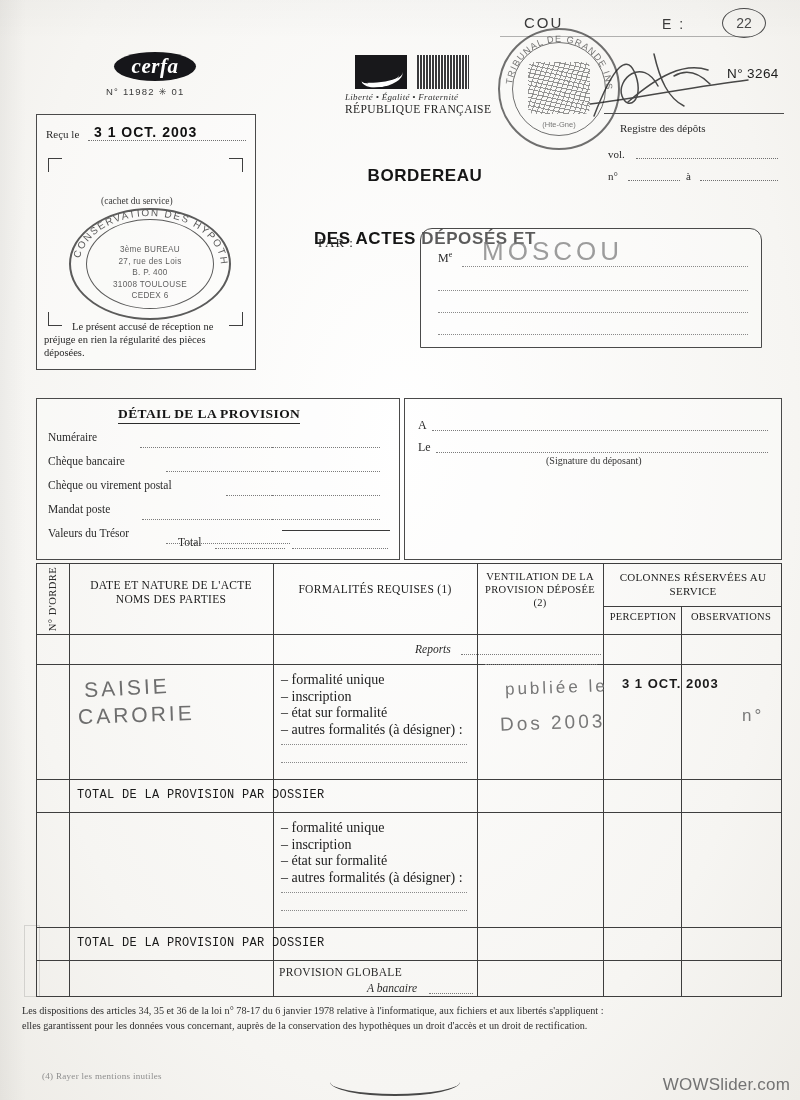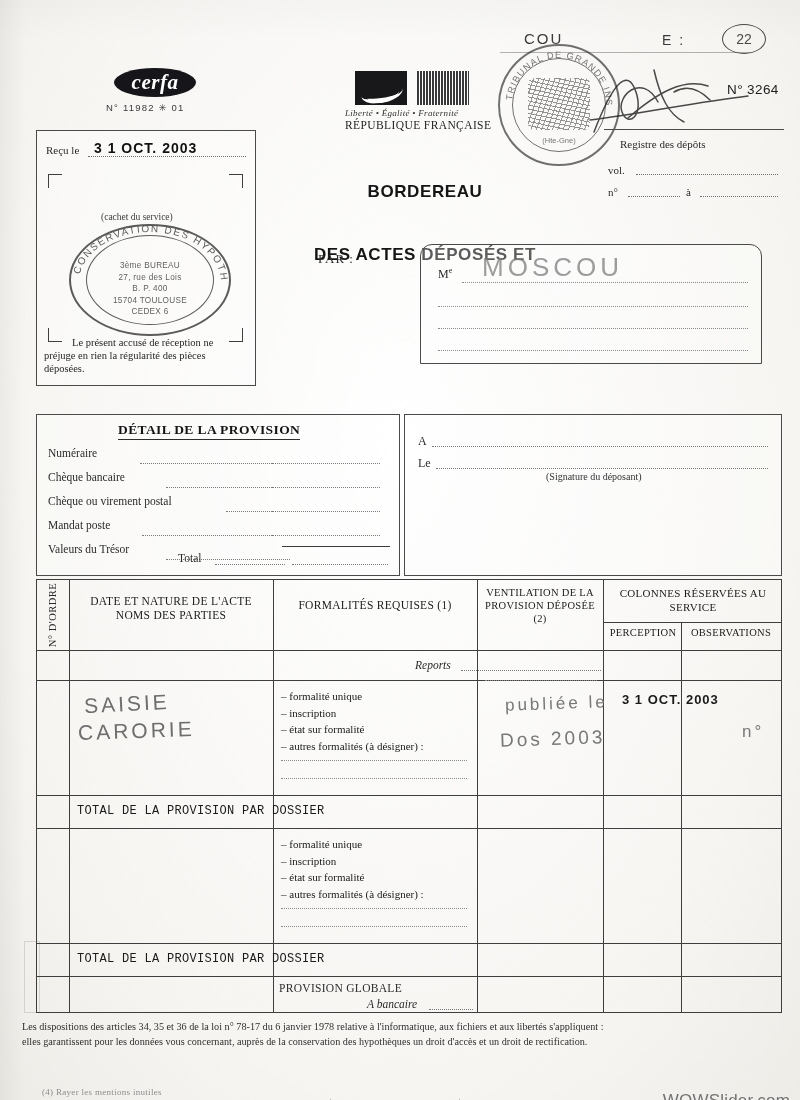--- a/index.html
+++ b/index.html
@@ -10,21 +10,21 @@
     color:#2b2b2b;
   }
   
   .paper{
     position:absolute;inset:0;
     background:
       linear-gradient(90deg, rgba(0,0,0,.045) 0px, rgba(0,0,0,0) 26px),
       linear-gradient(180deg, rgba(0,0,0,.02) 0px, rgba(0,0,0,0) 40px),
       radial-gradient(ellipse at 50% 40%, #ffffff 0%, #f6f5f2 70%, #eeece7 100%);
   }
-  .sheet{position:absolute;inset:0;margin-top:16px;}
+  .sheet{position:absolute;inset:0;}
 
   
   .t{position:absolute;white-space:pre;}
   .sans{font-family:"Liberation Sans", sans-serif;}
 
   
   #cerfa-logo{
     position:absolute;left:114px;top:52px;width:82px;height:29px;
     background:#16161a;border-radius:50%/50%;
     display:flex;align-items:center;justify-content:center;
@@ -196,21 +196,21 @@
   #th-form{left:240px;top:18px;width:196px;}
   #th-vent{left:444px;top:6px;width:118px;font-size:10.5px;line-height:13px;}
   #th-serv{left:570px;top:6px;width:172px;font-size:11px;line-height:14px;}
   #th-perc{left:570px;top:46px;width:72px;font-size:10.5px;}
   #th-obs{left:646px;top:46px;width:96px;font-size:10.5px;}
   #h-serv-split{position:absolute;left:566px;right:0;top:42px;border-top:1px solid #3e3e3e;}
 
   #reports-lbl{position:absolute;left:378px;top:79px;font-size:11.5px;font-style:italic;}
   #reports-dots{position:absolute;left:424px;top:90px;width:140px;border-bottom:1px dotted #7b7b7b;}
 
-  .formblock{position:absolute;width:186px;font-size:11px;line-height:16.5px;color:#202020;}
+  .formblock{position:absolute;width:186px;font-size:14px;line-height:16.5px;color:#202020;}
   .formblock .fd{display:block;}
   .fdots{position:absolute;width:186px;border-bottom:1px dotted #8a8a8a;}
 
   .tot-lbl{position:absolute;font-size:12px;letter-spacing:.3px;color:#1a1a1a;font-family:Liberation Mono, monospace;}
 
   #pg-lbl{position:absolute;left:242px;top:402px;font-size:11.5px;letter-spacing:.3px;}
   #pg-rep{position:absolute;left:330px;top:418px;font-size:11.5px;font-style:italic;}
   #pg-rep-dots{position:absolute;left:392px;top:429px;width:44px;border-bottom:1px dotted #7b7b7b;}
 
   
@@ -366,21 +366,21 @@
           <path id="arcH" d="M 10,58 A 71,50 0 0 1 152,58"></path>
         </defs>
       <text font-family="Liberation Sans, sans-serif" font-size="10" fill="#151515" letter-spacing="1.6">
         <textPath href="#arcH" startOffset="4%">CONSERVATION DES HYPOTHEQU</textPath>
       </text>
     </svg>
     <div id="hyp-lines">
       <div>3ème BUREAU</div>
       <div>27, rue des Lois</div>
       <div>B. P. 400</div>
-      <div>15704 TOULOUSE</div>
+      <div>31008 TOULOUSE</div>
       <div>CEDEX 6</div>
     </div>
   </div>
 
   <div id="recu-note">
     <span class="ind">Le présent accusé de réception ne</span>
     <span>préjuge en rien la régularité des pièces</span>
     <span>déposées.</span>
   </div>
 

